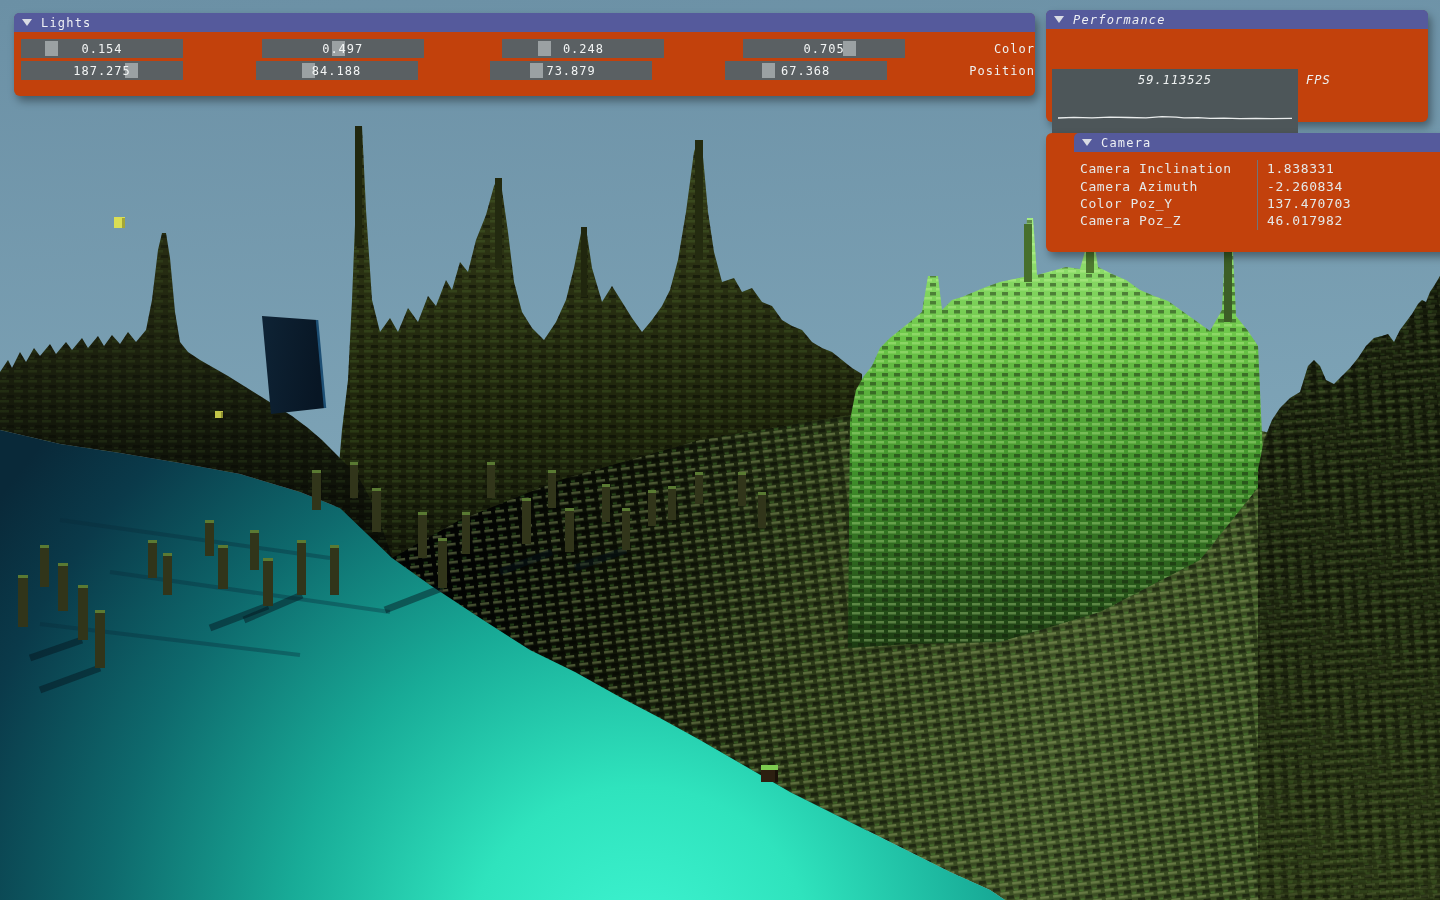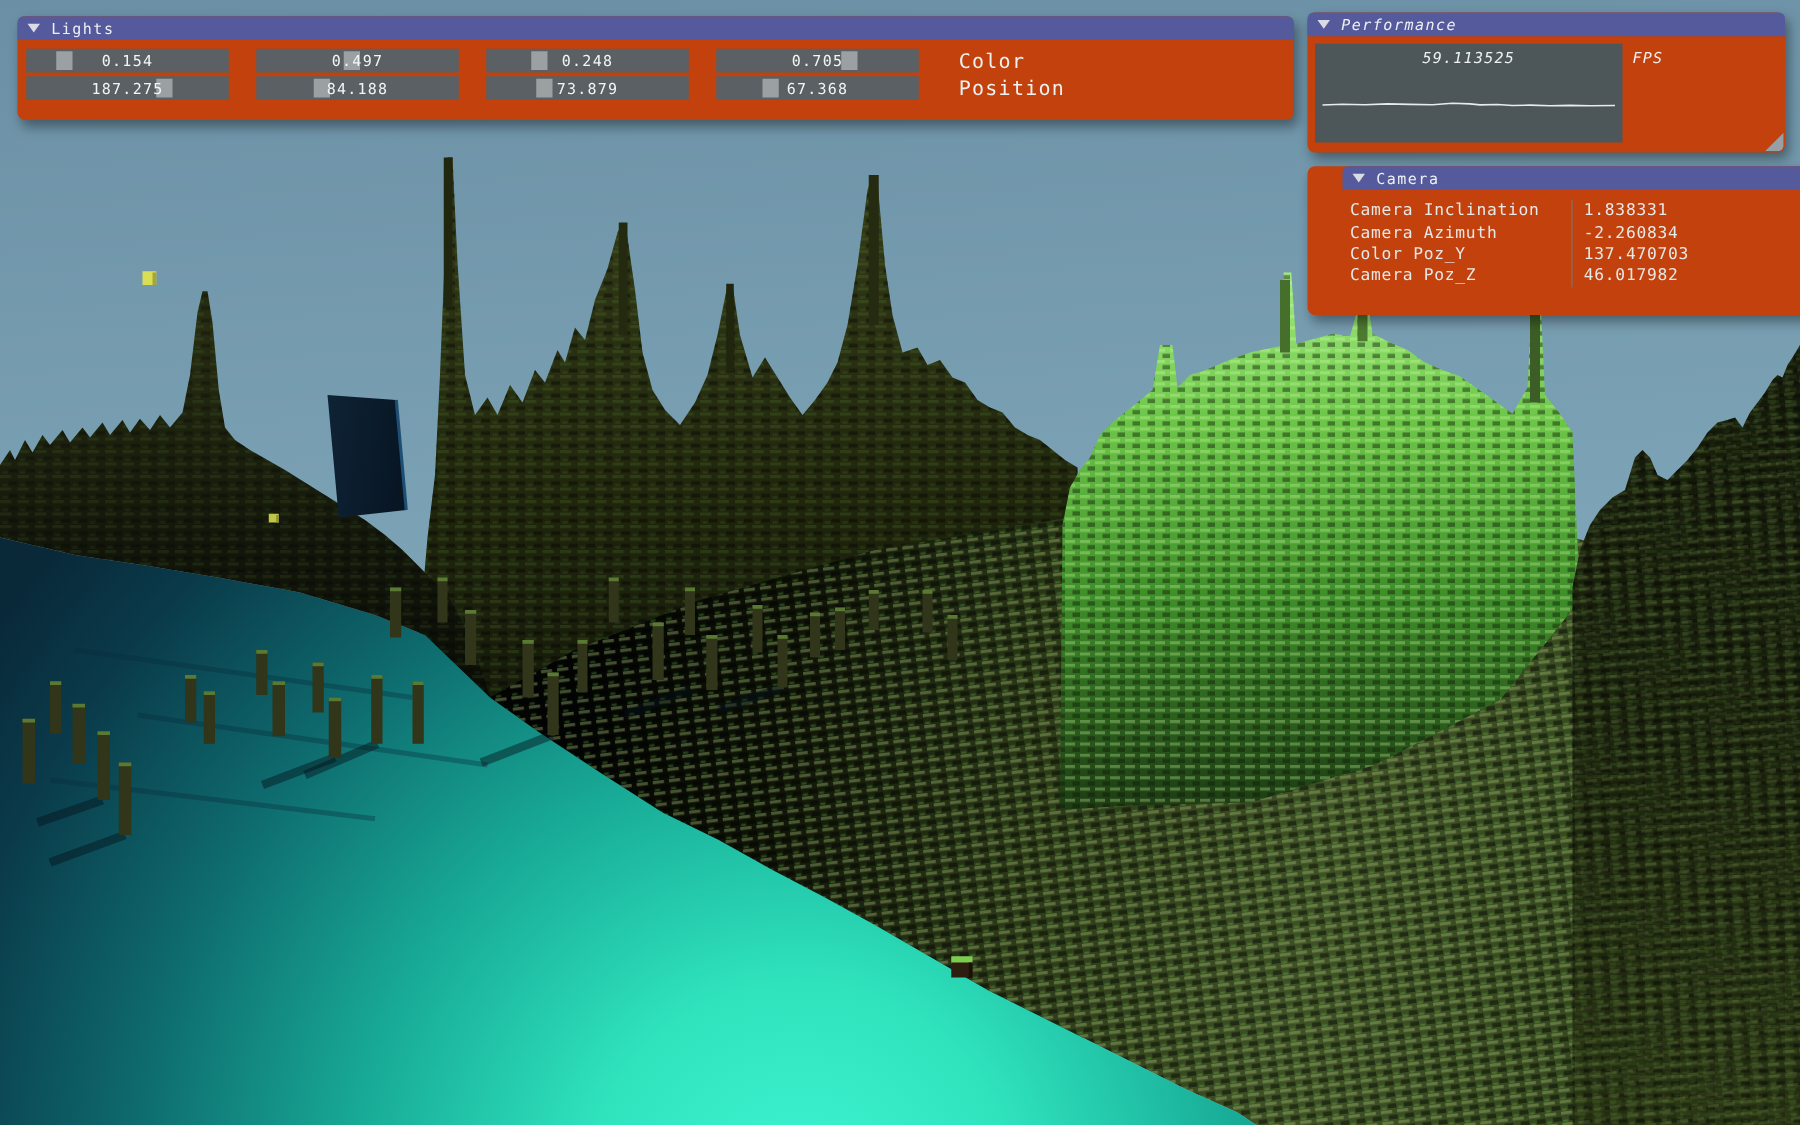--- a/index.html
+++ b/index.html
@@ -14,30 +14,30 @@
          display:flex;align-items:center;gap:9px;padding:0 0 0 8px;
          color:#eef0f4;font-size:12px;letter-spacing:1.2px;cursor:default;}
   .tri{width:0;height:0;border-left:5px solid transparent;border-right:5px solid transparent;
        border-top:7px solid #d9dce4;flex:0 0 auto;}
   .grip{position:absolute;right:1px;bottom:1px;width:15px;height:15px;background:#99a0a5;
         clip-path:polygon(100% 0,100% 100%,0 100%);border-bottom-right-radius:5px;}
 
   
   .lights{left:14px;top:13px;width:1021px;height:83px;}
   .lights-body{padding:7px 0 0 7px;display:flex;flex-direction:column;gap:3px;}
-  .srow{display:flex;gap:22px;height:19px;align-items:center;}
+  .srow{display:flex;gap:6px;height:19px;align-items:center;justify-content:space-between;}
   .slider{position:relative;width:162px;height:19px;background:#5a6063;flex:0 0 auto;}
   .handle{position:absolute;top:2px;width:13px;height:15px;background:#9ba1a3;}
   .sval{position:absolute;inset:0;display:flex;align-items:center;justify-content:center;
         font-size:12px;color:#f3f5f5;letter-spacing:1px;}
-  .rlabel{margin-left:10px;color:#eef1f1;font-size:16px;letter-spacing:1px;}
+  .rlabel{margin-left:10px;color:#eef1f1;font-size:12px;letter-spacing:1px;}
 
   
   .perf{left:1046px;top:10px;width:382px;height:112px;font-style:italic;}
-  .perf-body{position:relative;height:93px;}
+  .perf-body{position:relative;height:93px;margin-top:34px;}
   .graph{position:absolute;left:6px;top:6px;width:246px;height:79px;background:#4d5659;}
   .graph-val{position:absolute;top:4px;left:0;width:100%;text-align:center;
              font-size:12px;color:#eef1f1;letter-spacing:1px;}
   .fps{position:absolute;left:260px;top:10px;font-size:12px;color:#eef1f1;letter-spacing:1px;}
 
   
   .cam{left:1046px;top:133px;width:382px;height:119px;padding-left:28px;}
   .cam-body{padding:8px 0 0 6px;}
   .crow{display:flex;height:17.4px;font-size:13px;letter-spacing:.6px;color:#e5e9e9;}
   .clabel{width:177px;display:flex;align-items:center;}

